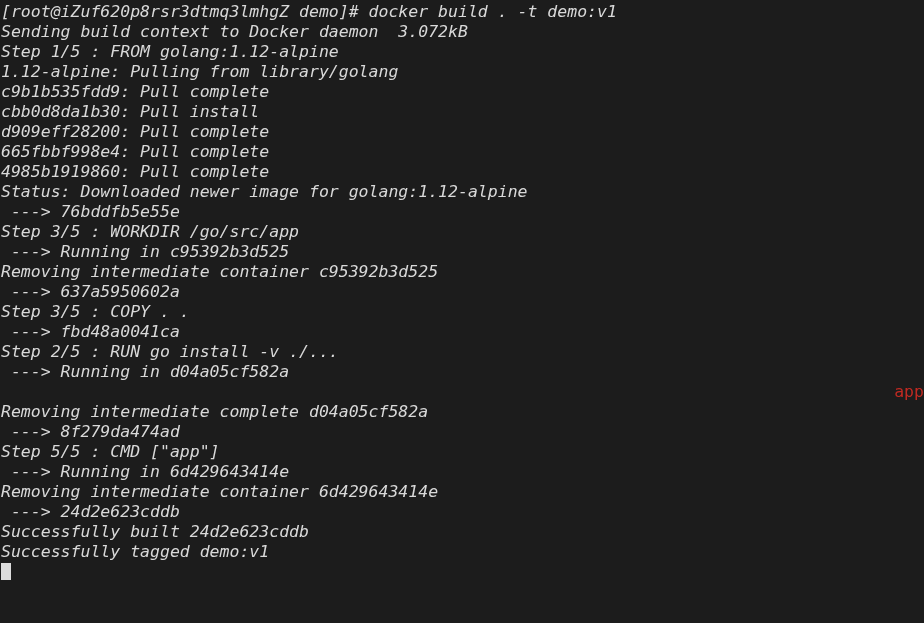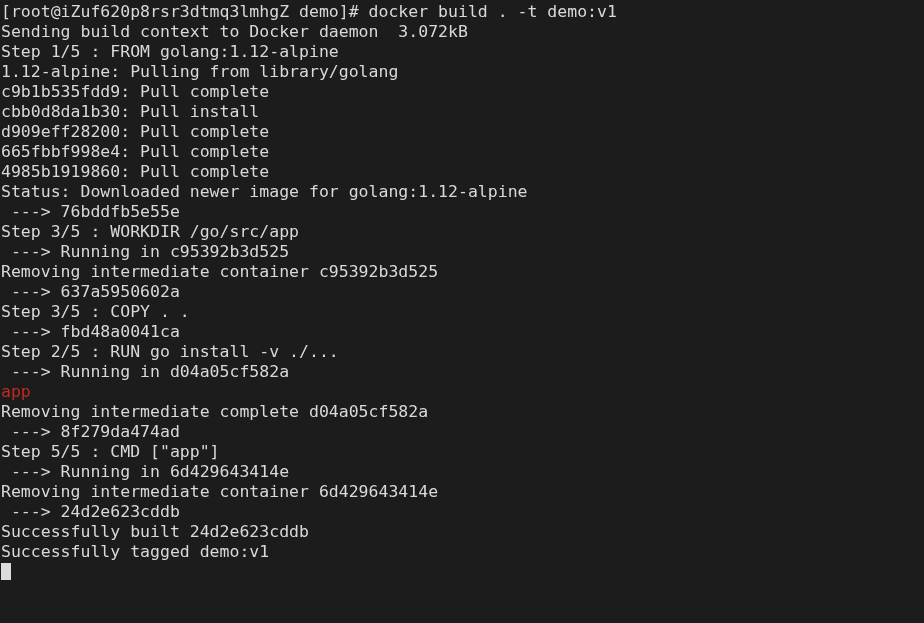--- a/index.html
+++ b/index.html
@@ -21,22 +21,22 @@
     -webkit-font-smoothing: antialiased;
   }
   #screen {
     padding: 2px 0 0 1px;
   }
   .line {
     height: 20px;
     white-space: pre;
     display: block;
   }
-  .fg-default { color: #d9d9d9; }
-  .fg-red     { color: #c02a22; }
+  .fg-default { color: #d9d9d9; font-style: italic; }
+  .fg-red     { color: #c02a22; text-align: right; }
   .cursor {
     display: inline-block;
     width: 10px;
     height: 17px;
     background: #dcdcdc;
     vertical-align: -3px;
   }
 </style>
 </head>
 <body>

